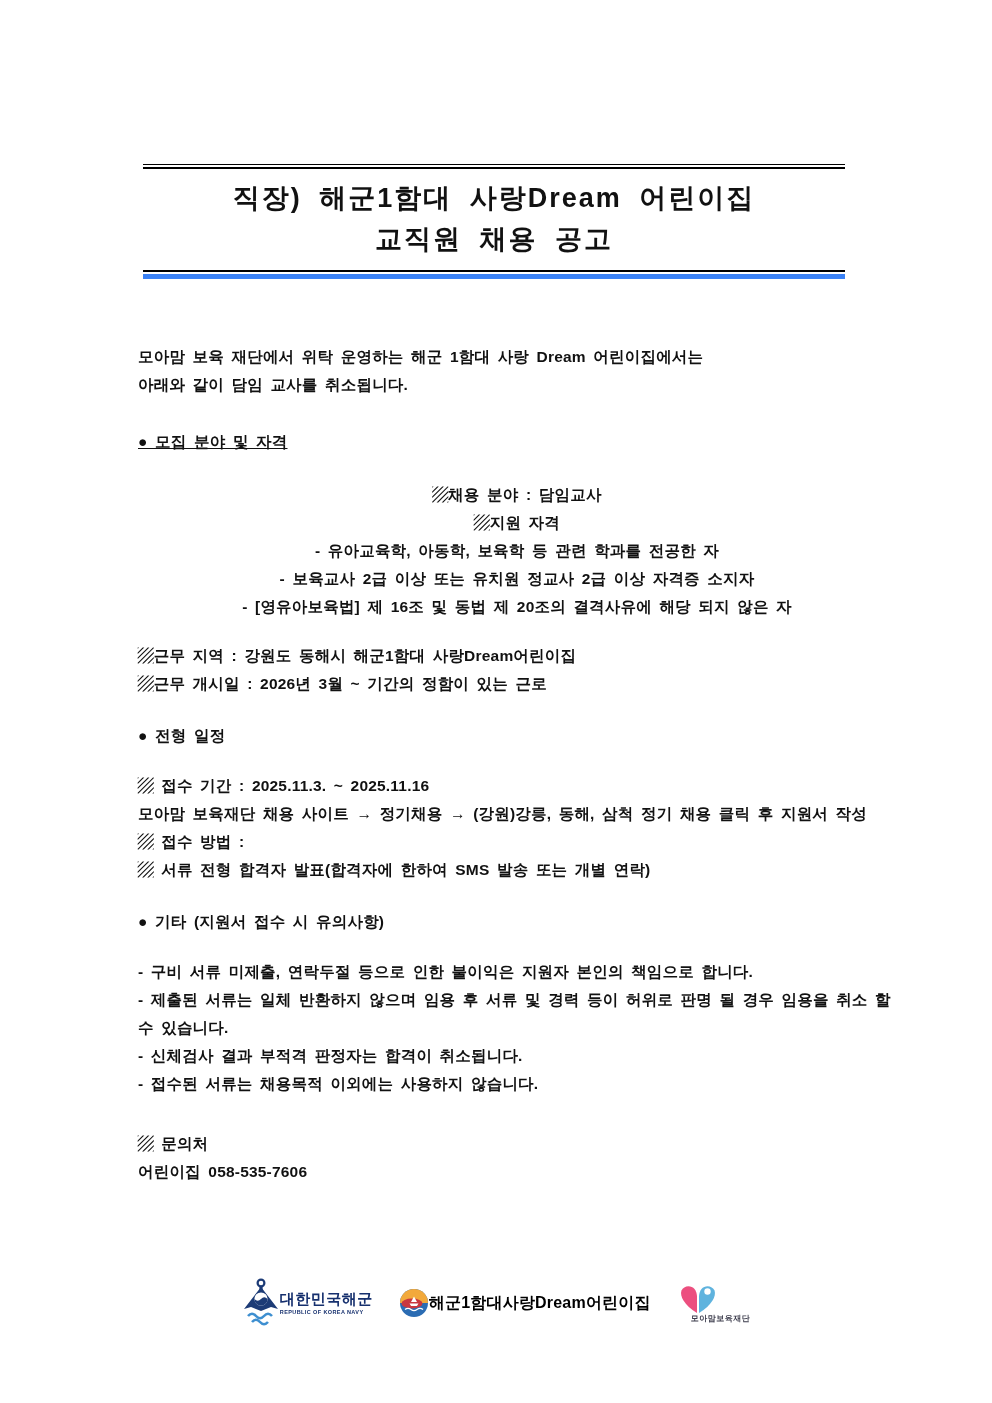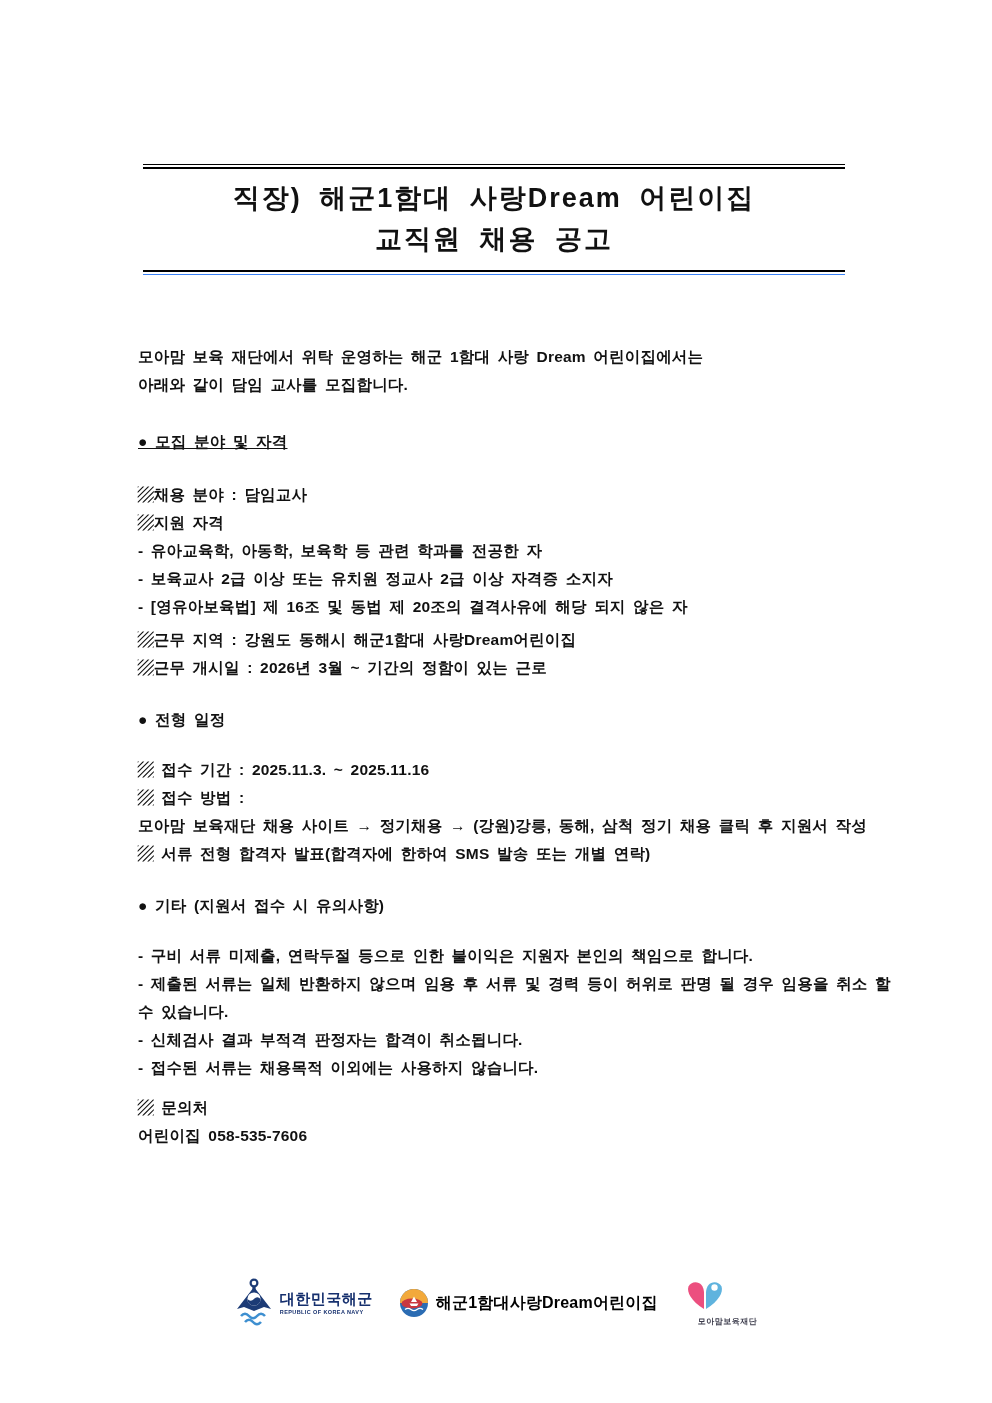--- a/index.html
+++ b/index.html
@@ -7,21 +7,21 @@
     position:relative;
     width:992px;height:1403px;
     background:#ffffff;
     font-family:"Liberation Sans",sans-serif;
     color:#111111;
     overflow:hidden;
   }
   
   .title-box{
     position:absolute;left:143px;top:164px;width:702px;
-    border-top:1px solid #000;border-bottom:1px solid #3b82f6;
+    border-top:1px solid #000;border-bottom:5px solid #3b82f6;
     padding:2px 0;
   }
   .title-inner{
     border-top:2px solid #000;border-bottom:2px solid #000;
     text-align:center;
     padding:12px 0 14px 0;
   }
   .title-line{
     font-size:27px;font-weight:bold;
     letter-spacing:2px;word-spacing:8px;
@@ -34,29 +34,29 @@
     font-size:15.5px;line-height:28px;
     font-weight:600;
     letter-spacing:0.2px;word-spacing:3px;
   }
   .block{margin:0;}
   .tline{min-height:28px;}
   .mb29{margin-bottom:29px;}
   .mb25{margin-bottom:25px;text-decoration:underline;}
   .mb24{margin-bottom:24px;}
   .mb22{margin-bottom:22px;}
-  .mb21{margin-bottom:5px;}
-  .mb20{margin-bottom:12px;}
+  .mb21{margin-bottom:21px;text-align:center;}
+  .mb20{margin-bottom:32px;}
   .heading{line-height:28px;}
   
   .footer-row{
     position:absolute;left:0;top:1278px;width:100%;
     display:flex;justify-content:center;align-items:center;gap:26px;
   }
-  .logo{display:flex;align-items:center;gap:7px;}
+  .logo{display:flex;align-items:center;}
   .navy-text{display:flex;flex-direction:column;justify-content:center;}
   .navy-title{font-size:15px;font-weight:bold;color:#16306e;letter-spacing:0.5px;line-height:16px;}
   .navy-sub{font-size:5.5px;font-weight:bold;color:#16306e;letter-spacing:0.4px;margin-top:2px;}
   .daycare-label{font-size:16px;font-weight:bold;color:#000;letter-spacing:0.2px;}
   .foundation{display:flex;flex-direction:column;align-items:flex-start;text-align:center;}
   .foundation-label{font-size:8px;font-weight:bold;color:#3a3a4a;margin-left:14px;margin-top:-2px;letter-spacing:0.5px;}
   svg{display:block;}
 </style>
 </head>
 <body>
@@ -66,42 +66,42 @@
   <div class="title-box">
     <div class="title-inner">
       <div class="title-line">직장) 해군1함대 사랑Dream 어린이집</div>
       <div class="title-line">교직원 채용 공고</div>
     </div>
   </div>
 
   <div class="doc-body">
     <div class="block mb29">
         <div class="tline">모아맘 보육 재단에서 위탁 운영하는 해군 1함대 사랑 Dream 어린이집에서는</div>
-        <div class="tline">아래와 같이 담임 교사를 모집합니다.</div>
+        <div class="tline">아래와 같이 담임 교사를 취소됩니다.</div>
       </div>
 
     <div class="heading mb25">● 모집 분야 및 자격</div>
     <div class="block mb21">
         <div class="tline">▨채용 분야 : 담임교사</div>
         <div class="tline">▨지원 자격</div>
         <div class="tline">- 유아교육학, 아동학, 보육학 등 관련 학과를 전공한 자</div>
         <div class="tline">- 보육교사 2급 이상 또는 유치원 정교사 2급 이상 자격증 소지자</div>
         <div class="tline">- [영유아보육법] 제 16조 및 동법 제 20조의 결격사유에 해당 되지 않은 자</div>
       </div>
 
     <div class="block mb24">
         <div class="tline">▨근무 지역 : 강원도 동해시 해군1함대 사랑Dream어린이집</div>
         <div class="tline">▨근무 개시일 : 2026년 3월 ~ 기간의 정함이 있는 근로</div>
       </div>
 
     <div class="heading mb22">● 전형 일정</div>
     <div class="block mb24">
         <div class="tline">▨ 접수 기간 : 2025.11.3. ~ 2025.11.16</div>
+        <div class="tline">모아맘 보육재단 채용 사이트 → 정기채용 → (강원)강릉, 동해, 삼척 정기 채용 클릭 후 지원서 작성</div>
         <div class="tline">▨ 접수 방법 :</div>
-        <div class="tline">모아맘 보육재단 채용 사이트 → 정기채용 → (강원)강릉, 동해, 삼척 정기 채용 클릭 후 지원서 작성</div>
         <div class="tline">▨ 서류 전형 합격자 발표(합격자에 한하여 SMS 발송 또는 개별 연락)</div>
       </div>
 
     <div class="heading mb22">● 기타 (지원서 접수 시 유의사항)</div>
     <div class="block mb20">
         <div class="tline">- 구비 서류 미제출, 연락두절 등으로 인한 불이익은 지원자 본인의 책임으로 합니다.</div>
         <div class="tline">- 제출된 서류는 일체 반환하지 않으며 임용 후 서류 및 경력 등이 허위로 판명 될 경우 임용을 취소 할 수 있습니다.</div>
         <div class="tline">- 신체검사 결과 부적격 판정자는 합격이 취소됩니다.</div>
         <div class="tline">- 접수된 서류는 채용목적 이외에는 사용하지 않습니다.</div>
       </div>

